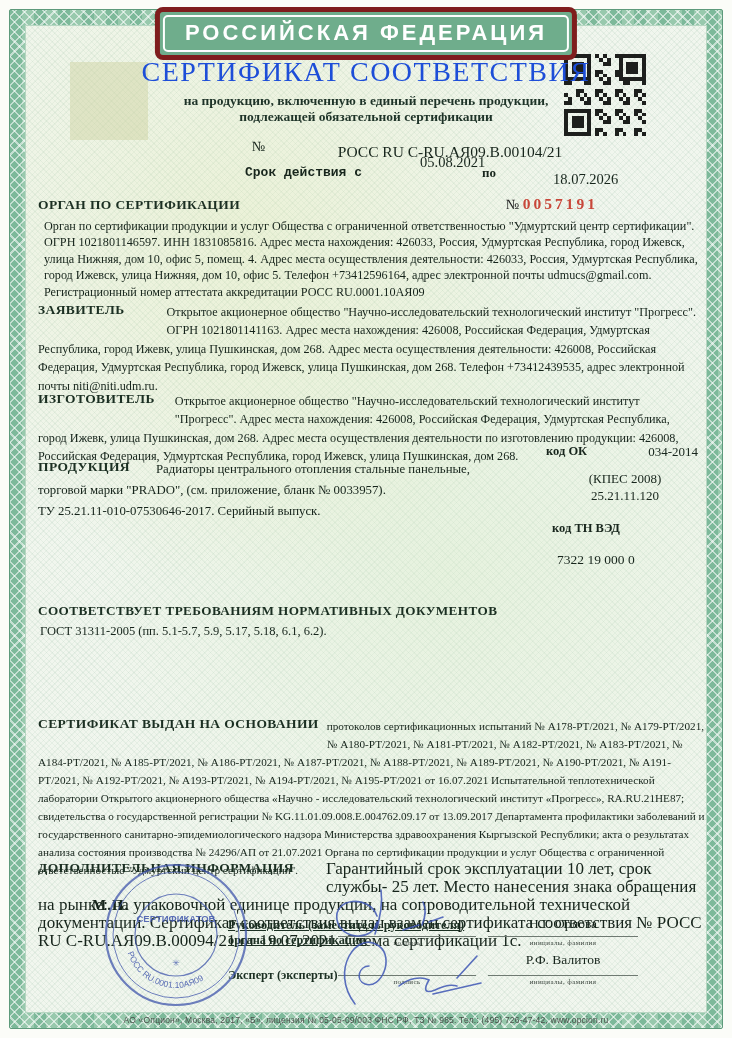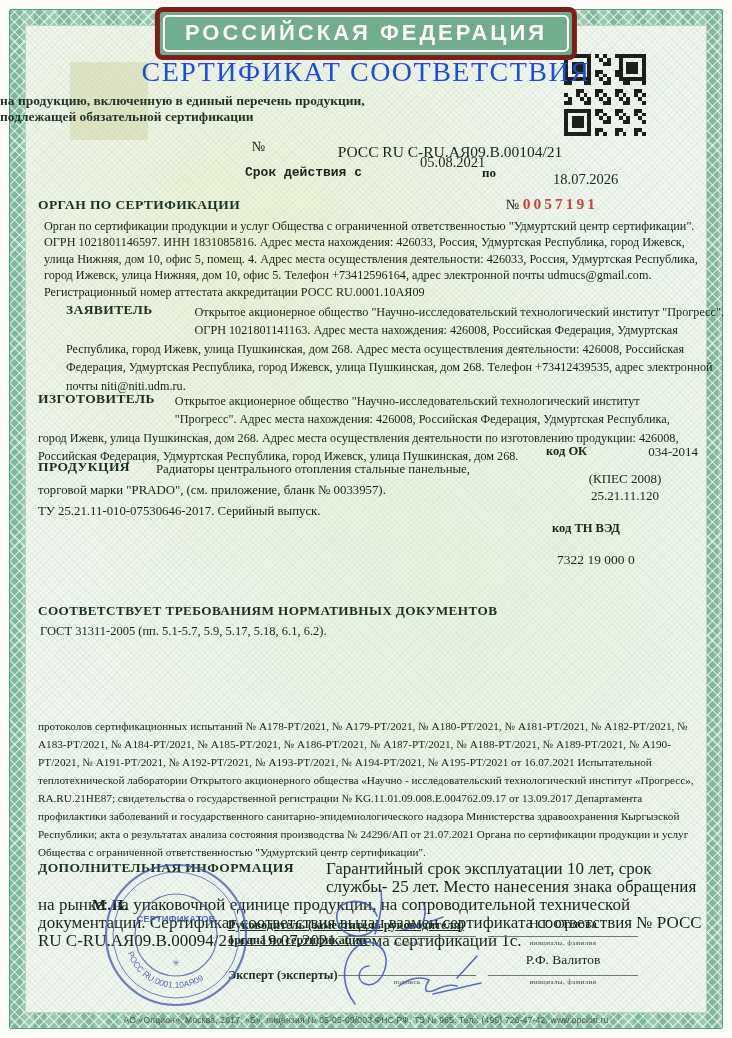--- a/index.html
+++ b/index.html
@@ -28,21 +28,21 @@
   .watermark{position:absolute;top:62px;left:70px;width:78px;height:78px;
     background:rgba(203,209,158,.45);}
   
   .banner{position:absolute;top:7px;left:50%;transform:translateX(-50%);
     background:#6fad8c;border:5px solid #7f1d1d;border-radius:8px;padding:3px;z-index:6;}
   .banner-inner{border:2px solid #ffffff;border-radius:5px;padding:3px 20px 4px;}
   .banner-inner span{font-family:"Liberation Sans",sans-serif;font-weight:bold;
     font-size:22px;letter-spacing:3px;color:#fff;white-space:nowrap;}
   .title{position:absolute;top:56px;left:0;width:100%;text-align:center;
     font-size:28px;letter-spacing:1.5px;color:#1d4ed8;}
-  .subtitle{position:absolute;top:93px;left:0;width:100%;text-align:left;
+  .subtitle{position:absolute;top:93px;left:0;width:100%;text-align:center;
     font-weight:bold;font-size:13.5px;line-height:16px;color:#1e3328;}
   
   .qr{position:absolute;top:54px;left:564px;width:82px;height:82px;
     display:grid;grid-template-columns:repeat(21,1fr);grid-template-rows:repeat(21,1fr);}
   .qr .on{background:#1d1f1d;}
   
   .no-label{position:absolute;top:139px;left:252px;font-size:14px;}
   .no-value{position:absolute;top:143px;left:300px;width:300px;text-align:center;font-size:15.5px;}
   .validity-label{position:absolute;top:165px;left:245px;font-weight:bold;font-size:13px;font-family:Liberation Mono, monospace;}
   .date-from{position:absolute;top:154px;left:372px;font-size:14.5px;margin-left:48px;}
@@ -50,21 +50,21 @@
   .date-to{position:absolute;top:171px;left:553px;font-size:14.5px;}
   .serial{position:absolute;top:195px;left:506px;font-size:14px;color:#222;}
   .serial .digits{font-size:15.5px;letter-spacing:3px;color:#c8473a;font-weight:bold;}
   
   .sec-label{font-weight:bold;font-size:13.5px;letter-spacing:.4px;color:#1b2f22;}
   .body-text{font-size:12.2px;line-height:16.4px;color:#15231a;text-align:left;}
   .org-label{position:absolute;top:197px;left:38px;}
   .org-text{position:absolute;top:218px;left:44px;width:654px;}
   .para{position:absolute;left:38px;}
   .float-label{float:left;height:20px;}
-  .applicant{top:302px;width:660px;margin-left:28px;}
+  .applicant{top:302px;width:660px;}
   .applicant .float-label{margin-right:42px;}
   .manufacturer{top:391px;width:660px;}
   .manufacturer .float-label{margin-right:20px;}
   .product{top:459px;width:505px;}
   .product .float-label{margin-right:26px;}
   .product .body-text{font-size:12.8px;line-height:21px;}
   .ok-row{position:absolute;top:444px;left:546px;width:152px;display:flex;justify-content:space-between;}
   .ok-row .k{font-weight:bold;font-size:12.5px;}
   .ok-row .v{font-size:13px;}
   .kpes{position:absolute;top:471px;left:545px;width:160px;text-align:center;font-size:13px;}
@@ -602,20 +602,21 @@
   </div>
   <div class="kpes">(КПЕС 2008)</div>
   <div class="okpd">25.21.11.120</div>
   <div class="tnved-label">код ТН ВЭД</div>
   <div class="tnved-value">7322 19 000 0</div>
 
   <div class="compliance-label sec-label">СООТВЕТСТВУЕТ ТРЕБОВАНИЯМ НОРМАТИВНЫХ ДОКУМЕНТОВ</div>
   <div class="compliance-text">ГОСТ 31311-2005 (пп. 5.1-5.7, 5.9, 5.17, 5.18, 6.1, 6.2).</div>
 
   <div class="para basis">
+    <span class="float-label sec-label">СЕРТИФИКАТ ВЫДАН НА ОСНОВАНИИ</span>
     <span class="body-text">протоколов сертификационных испытаний № А178-РТ/2021, № А179-РТ/2021, № А180-РТ/2021, № А181-РТ/2021, № А182-РТ/2021, № А183-РТ/2021, № А184-РТ/2021, № А185-РТ/2021, № А186-РТ/2021, № А187-РТ/2021, № А188-РТ/2021, № А189-РТ/2021, № А190-РТ/2021, № А191-РТ/2021, № А192-РТ/2021, № А193-РТ/2021, № А194-РТ/2021, № А195-РТ/2021 от 16.07.2021 Испытательной теплотехнической лаборатории Открытого акционерного общества «Научно - исследовательский технологический институт «Прогресс», RA.RU.21НЕ87; свидетельства о государственной регистрации № KG.11.01.09.008.Е.004762.09.17 от 13.09.2017 Департамента профилактики заболеваний и государственного санитарно-эпидемиологического надзора Министерства здравоохранения Кыргызской Республики; акта о результатах анализа состояния производства № 24296/АП от 21.07.2021 Органа по сертификации продукции и услуг Общества с ограниченной ответственностью "Удмуртский центр сертификации".</span>
   </div>
 
   <div class="para addinfo">
     <span class="float-label sec-label">ДОПОЛНИТЕЛЬНАЯ ИНФОРМАЦИЯ</span>
     <span class="body-text">Гарантийный срок эксплуатации 10 лет, срок службы- 25 лет. Место нанесения знака обращения на рынке: на упаковочной единице продукции, на сопроводительной технической документации. Сертификат соответствия выдан взамен сертификата соответствия № РОСС RU С-RU.АЯ09.В.00094/21 от 19.07.2021. Схема сертификации 1с.</span>
   </div>
 
   <div class="sig-role1">
     <div>Руководитель (заместитель руководителя)</div>

